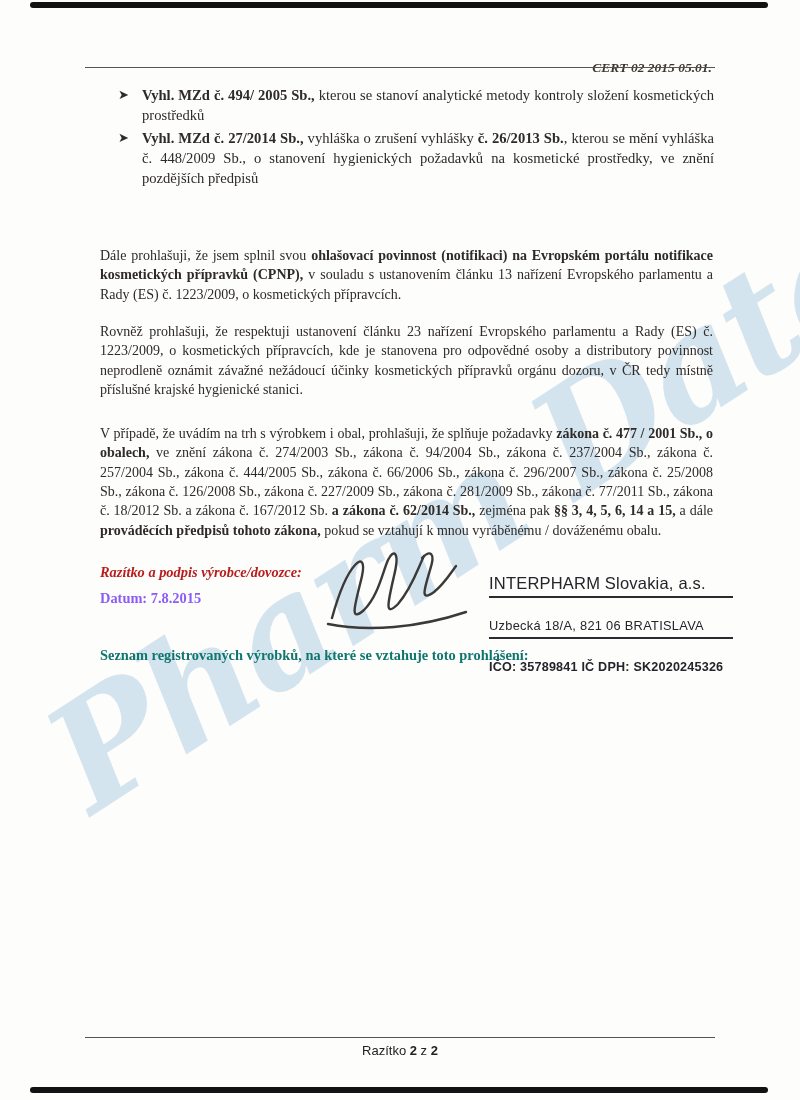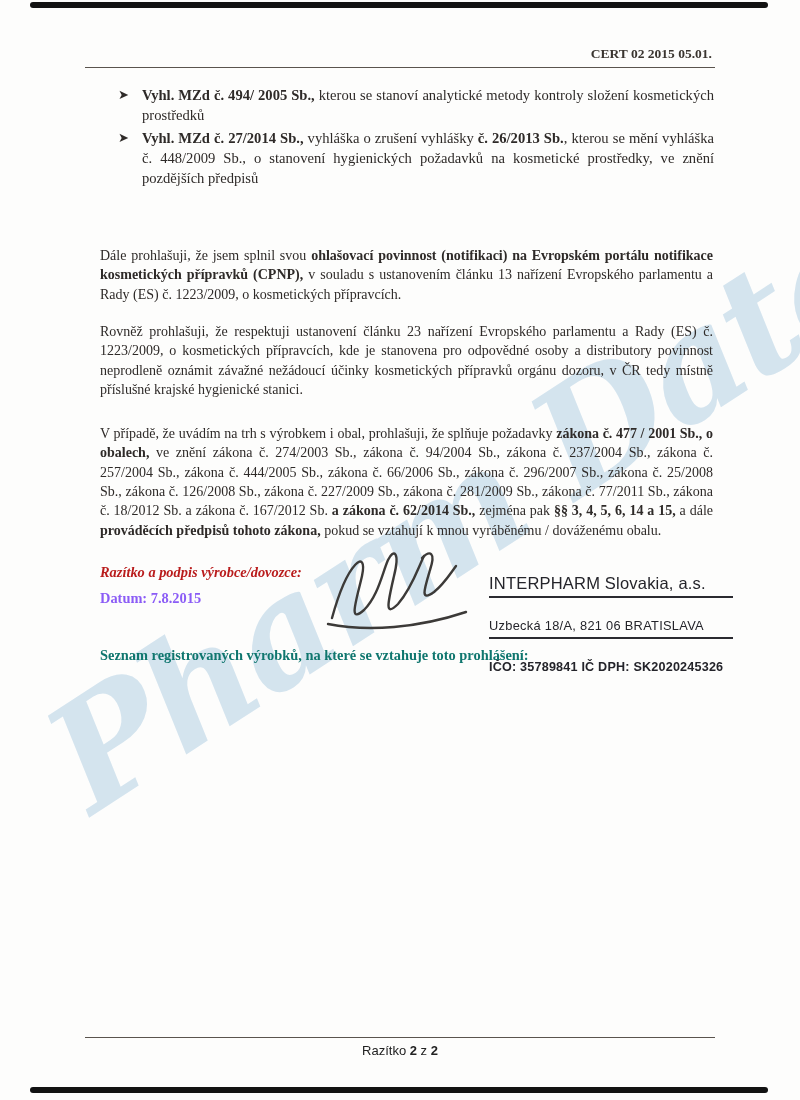--- a/index.html
+++ b/index.html
@@ -6,22 +6,22 @@
   body {
     width:800px; height:1100px; position:relative; overflow:hidden;
     background:#fdfdfc; color:#2e2a28;
     font-family:"Liberation Serif", serif;
   }
   .b { font-weight:bold; }
   .bar { position:absolute; left:30px; right:32px; height:6px; background:#121212; border-radius:3px; }
   .bar-top { top:2px; }
   .bar-bottom { top:1087px; }
   .header-ref {
-    position:absolute; top:46px; right:88px;
-    font-size:13.5px; font-weight:bold; color:#3a3530;
+    position:absolute; top:60px; right:88px;
+    font-size:13.5px; font-style:italic; font-weight:bold; color:#3a3530;
   }
   .rule { position:absolute; left:85px; right:85px; border-top:1.6px solid #5a544e; }
   .rule-header { top:67px; }
   .rule-footer { top:1037px; }
   .bullets { position:absolute; left:118px; top:86px; width:596px; }
   .bullet { display:flex; align-items:flex-start; margin-bottom:3px; }
   .bullet-marker { width:24px; flex:0 0 24px; font-size:13px; color:#2e2a28; padding-top:1px; }
   .bullet-text { flex:1; font-size:14.6px; line-height:1.37; text-align:justify; }
   .para {
     position:absolute; left:100px; width:613px;

